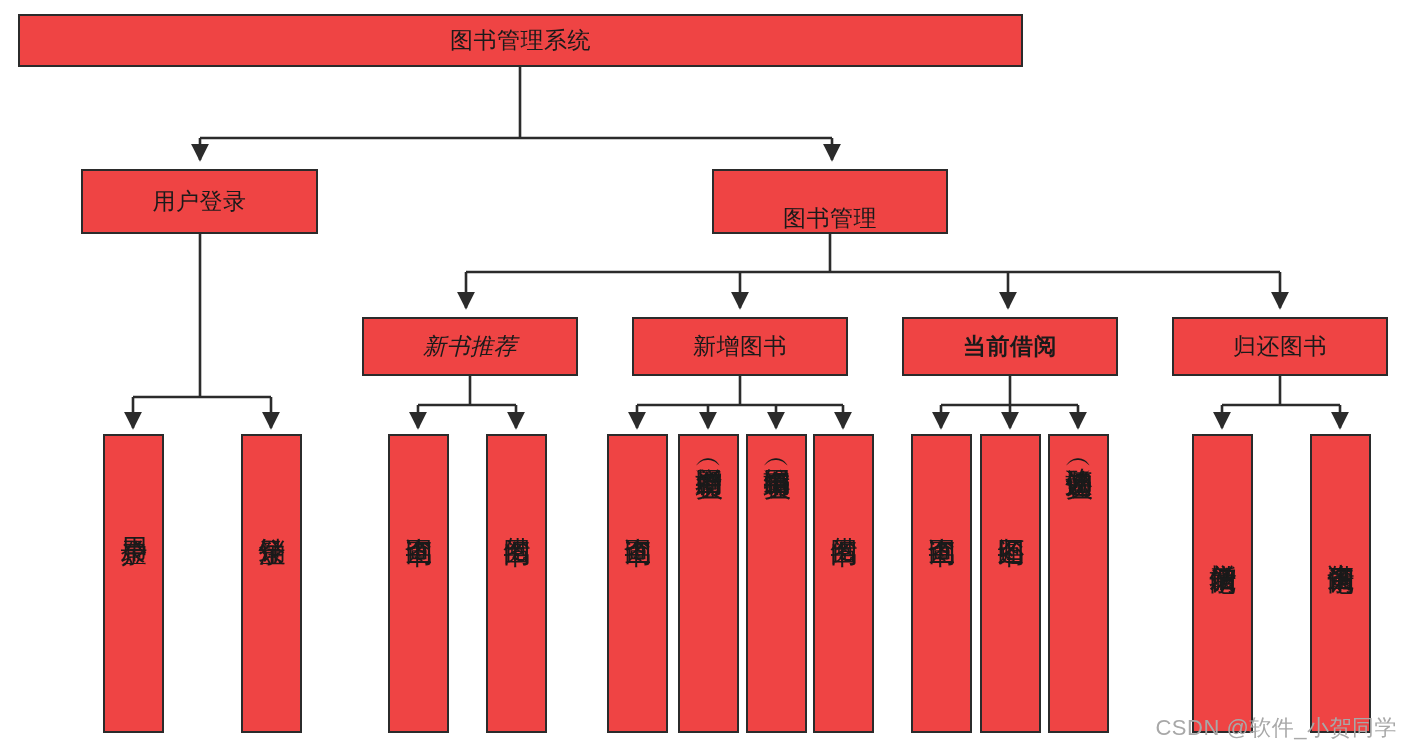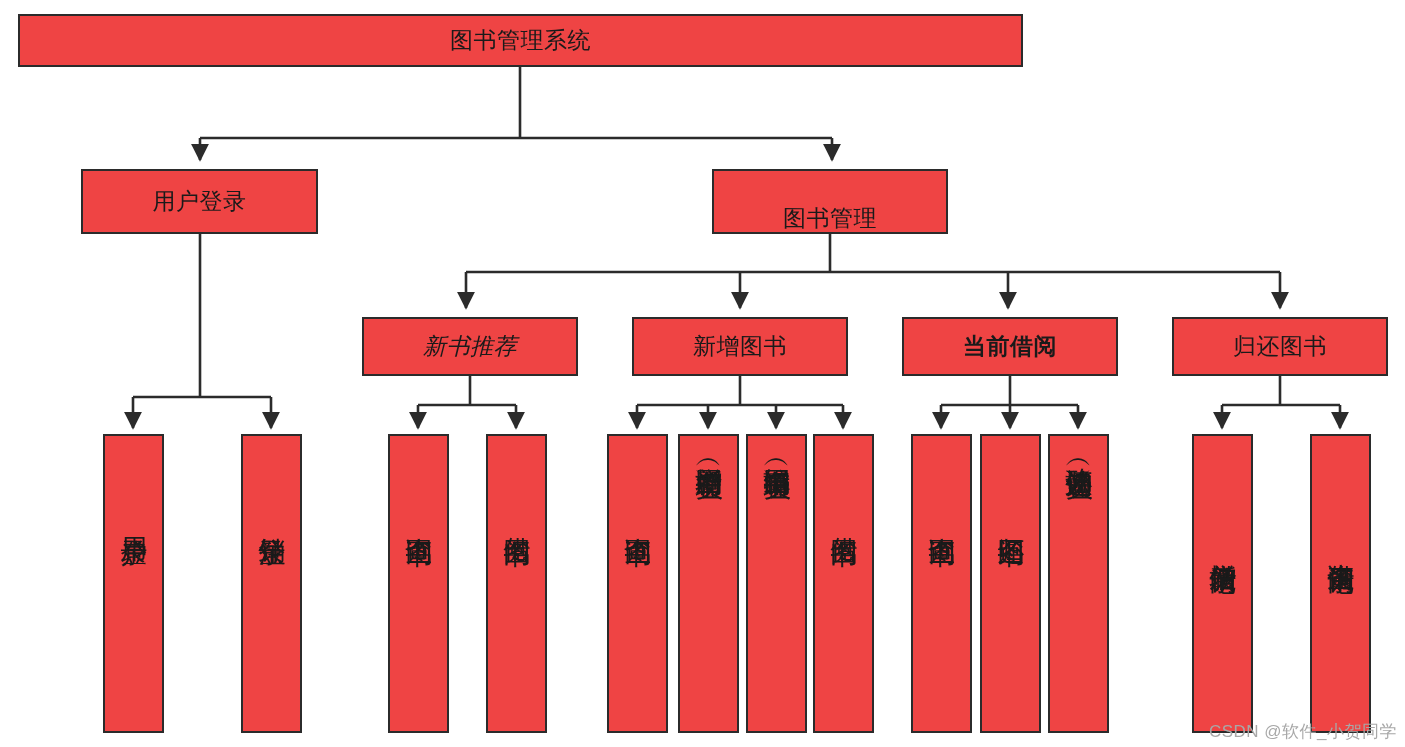--- a/index.html
+++ b/index.html
@@ -69,21 +69,21 @@
   .node.vertical.tall .label {
     margin-top: 4px;
   }
   .node.vertical.short .label {
     margin-top: 100px;
   }
   .watermark {
     position: absolute;
     right: 8px;
     bottom: 4px;
-    font-size: 17px;
+    font-size: 22px;
     color: #a8a8a8;
     white-space: nowrap;
     letter-spacing: 0.5px;
   }
 </style>
 </head>
 <body>
 
 <div id="diagram-root">
 

